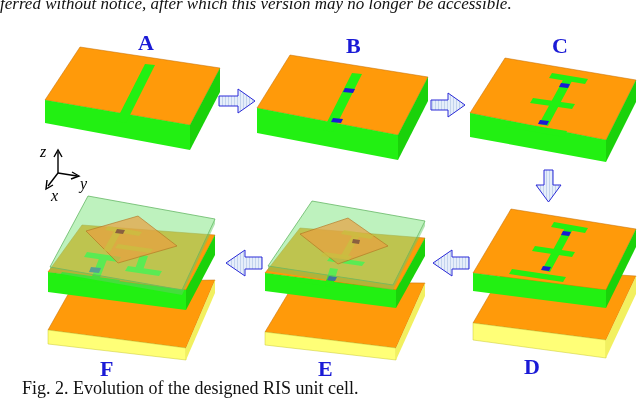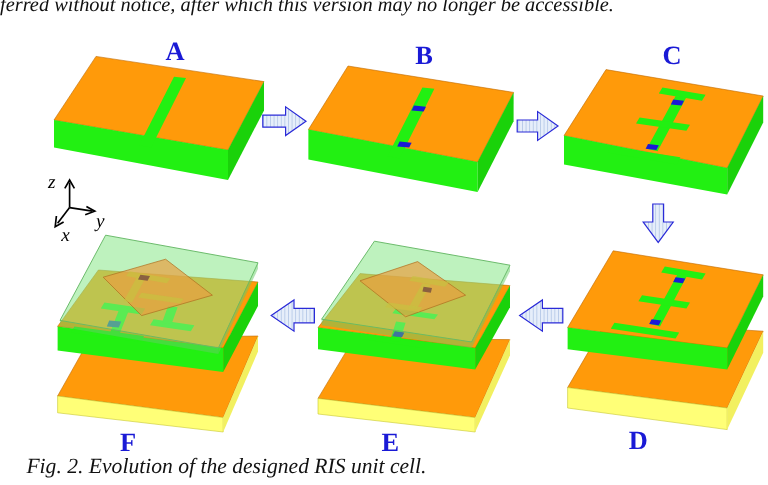--- a/index.html
+++ b/index.html
@@ -1,20 +1,20 @@
 <!DOCTYPE html>
 <html><head>
 <meta charset="utf-8">
 <style>
   html, body { margin:0; padding:0; background:#ffffff; }
   body { width:640px; height:404px; position:relative; overflow:hidden; font-family:"Liberation Serif", serif; }
   .header-text { position:absolute; left:0; top:-6px; font-size:17px; font-style:italic; color:#111; white-space:nowrap; }
   .figure { position:absolute; left:0; top:0; width:640px; height:404px; }
   .panel-label { position:absolute; font-family:"Liberation Serif", serif; font-weight:bold; font-size:22px; color:#1a1ad6; }
-  .caption { position:absolute; left:22px; top:378px; font-size:18px; color:#111; white-space:nowrap;font-style:italic; }
+  .caption { position:absolute; left:22px; top:378px; font-size:18px; color:#111; white-space:nowrap; }
   svg { position:absolute; left:0; top:0; }
 </style>
 </head>
 <body>
 
 <div class="header-text">ferred without notice, after which this version may no longer be accessible.</div>
 
 <div class="figure">
 <svg width="640" height="404" viewBox="0 0 640 404">
   <defs>

